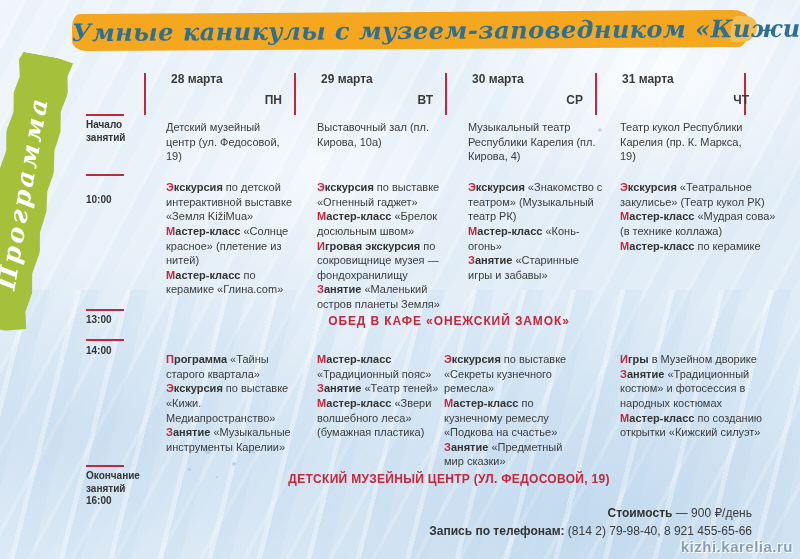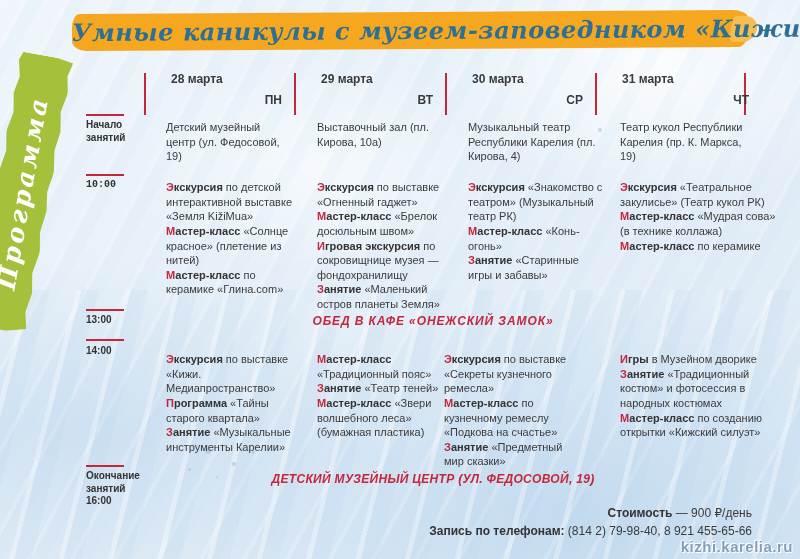--- a/index.html
+++ b/index.html
@@ -48,21 +48,21 @@
 
   
   .tlabel{position:absolute;left:86px;width:66px;font-weight:bold;font-size:10px;color:#333;line-height:1.25;}
 
   
   .vcell{position:absolute;top:120px;font-size:11px;line-height:1.33;color:#3b3b3b;}
   .cell{position:absolute;font-size:11px;line-height:1.33;color:#3b3b3b;}
   .item .kf{color:var(--red);font-weight:bold;}
   .item .kr{color:#333;font-weight:bold;}
 
-  .red-center{position:absolute;left:148px;width:570px;text-align:center;color:var(--red);font-weight:bold;font-style:italic;}
+  .red-center{position:absolute;left:164px;width:570px;text-align:center;color:var(--red);font-weight:bold;}
   #lunch-note{top:314px;font-size:12px;letter-spacing:.9px;}
   #afternoon-note{top:472px;font-size:12px;letter-spacing:.3px;}
 
   .footer-line{position:absolute;right:48px;font-size:12px;color:#3b3b3b;white-space:nowrap;}
   #price-line{top:506px;}
   #phones-line{top:524px;}
   .footer-line b{color:#333;}
 
   #watermark{position:absolute;right:7px;top:538px;font-size:15px;font-weight:bold;letter-spacing:.5px;
     color:#839dbe;text-shadow:0 0 2px #fff,1px 1px 0 #fff,-1px -1px 0 #fff;}
@@ -107,21 +107,21 @@
     <div class="hdow">СР</div>
   </div>
   <div class="hcell" style="left:597px;width:164px;">
     <div class="hdate">31 марта</div>
     <div class="hdow">ЧТ</div>
   </div>
 
   <div class="rule" style="top:114px;"></div>
   <div class="tlabel" style="top:119px;">Начало занятий</div>
   <div class="rule" style="top:174px;"></div>
-  <div class="tlabel" style="top:179px;font-family:Liberation Mono, monospace;">10:00</div>
+  <div class="tlabel" style="top:194px;">10:00</div>
   <div class="rule" style="top:309px;"></div>
   <div class="tlabel" style="top:314px;">13:00</div>
   <div class="rule" style="top:339px;"></div>
   <div class="tlabel" style="top:345px;">14:00</div>
   <div class="rule" style="top:465px;"></div>
   <div class="tlabel" style="top:470px;width:62px;">
     <span>Окончание занятий</span>
     <div>16:00</div>
   </div>
 
@@ -148,22 +148,22 @@
     </div>
   <div class="cell" style="left:620px;top:180px;width:158px;">
       <div class="item"><span class="kf">Э</span><span class="kr">кскурсия</span> «Театральное закулисье» (Театр кукол РК)</div>
       <div class="item"><span class="kf">М</span><span class="kr">астер-класс</span> «Мудрая сова» (в технике коллажа)</div>
       <div class="item"><span class="kf">М</span><span class="kr">астер-класс</span> по керамике</div>
     </div>
 
   <div class="red-center" id="lunch-note">ОБЕД В КАФЕ «ОНЕЖСКИЙ ЗАМОК»</div>
 
   <div class="cell" style="left:166px;top:352px;width:142px;">
+      <div class="item"><span class="kf">П</span><span class="kr">рограмма</span> «Тайны старого квартала»</div>
       <div class="item"><span class="kf">Э</span><span class="kr">кскурсия</span> по выставке «Кижи. Медиапространство»</div>
-      <div class="item"><span class="kf">П</span><span class="kr">рограмма</span> «Тайны старого квартала»</div>
       <div class="item"><span class="kf">З</span><span class="kr">анятие</span> «Музыкальные инструменты Карелии»</div>
     </div>
   <div class="cell" style="left:317px;top:352px;width:142px;">
       <div class="item"><span class="kf">М</span><span class="kr">астер-класс</span> «Традиционный пояс»</div>
       <div class="item"><span class="kf">З</span><span class="kr">анятие</span> «Театр теней»</div>
       <div class="item"><span class="kf">М</span><span class="kr">астер-класс</span> «Звери волшебного леса» (бумажная пластика)</div>
     </div>
   <div class="cell" style="left:444px;top:352px;width:140px;">
       <div class="item"><span class="kf">Э</span><span class="kr">кскурсия</span> по выставке «Секреты кузнечного ремесла»</div>
       <div class="item"><span class="kf">М</span><span class="kr">астер-класс</span> по кузнечному ремеслу «Подкова на счастье»</div>

